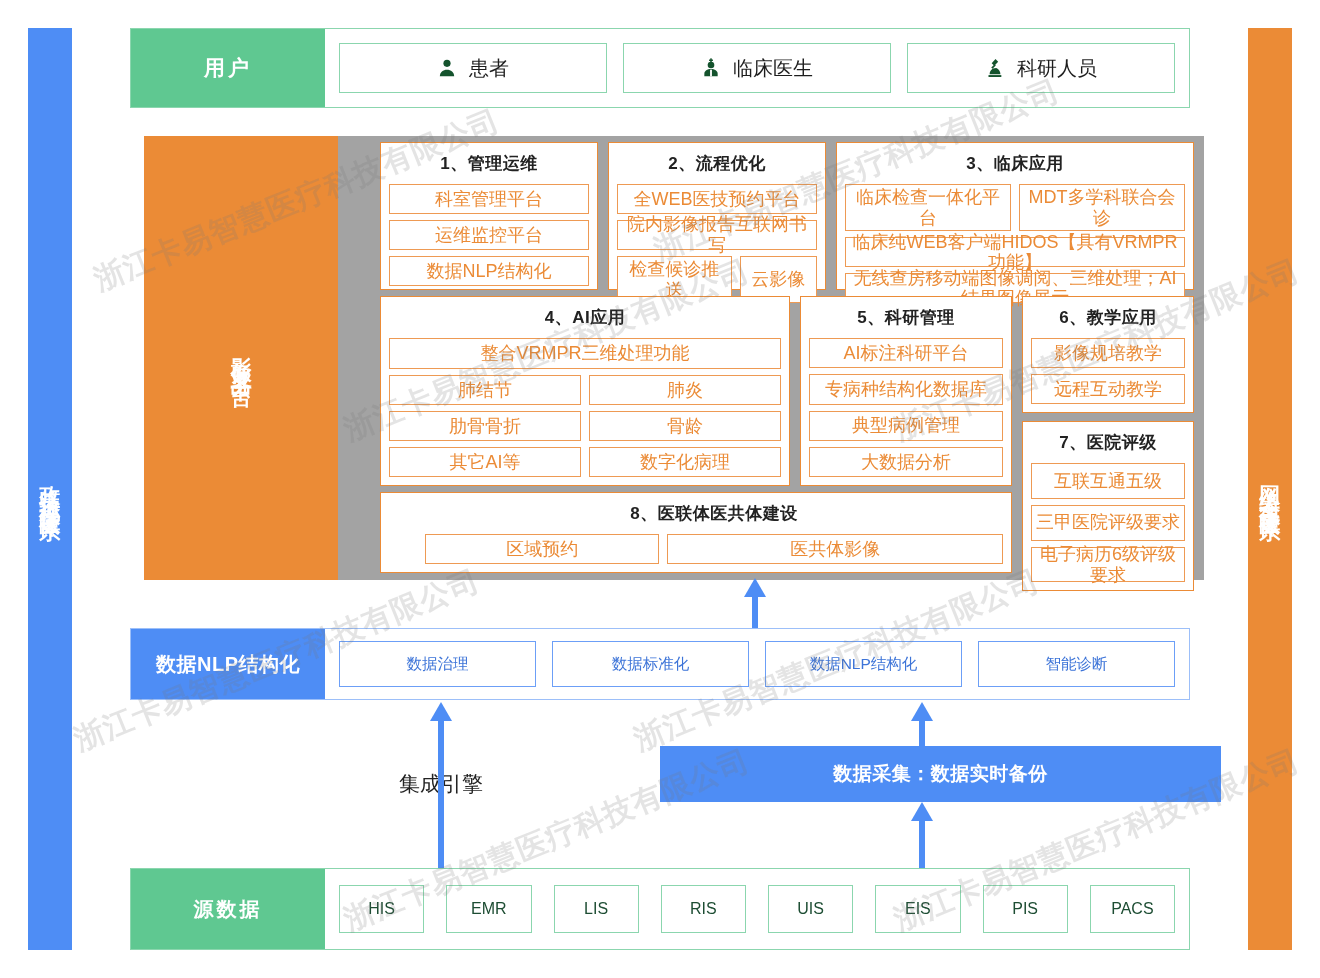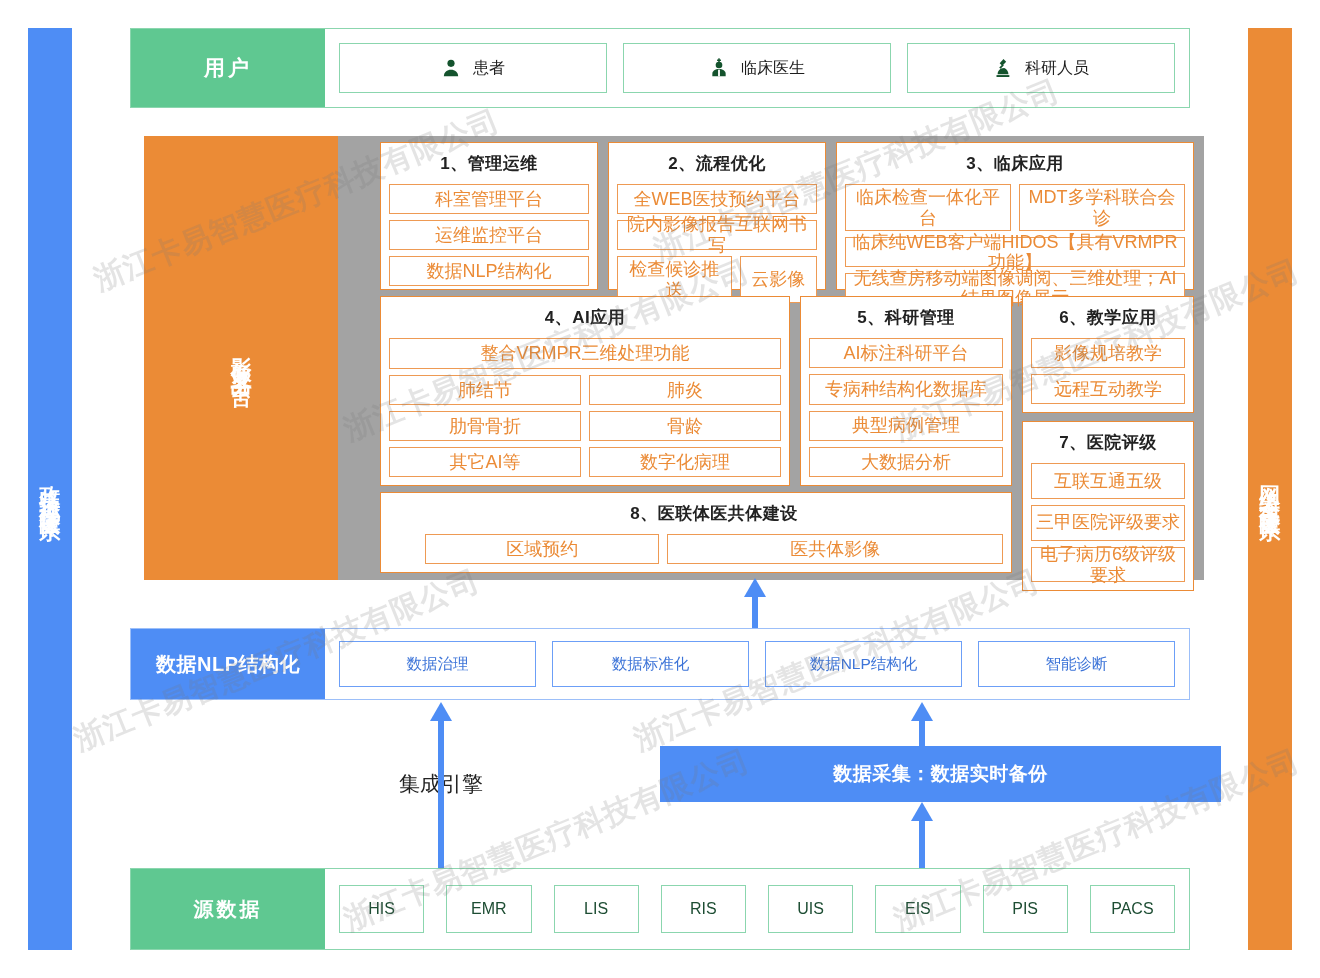--- a/index.html
+++ b/index.html
@@ -45,21 +45,21 @@
   .band-body{flex:1;display:flex;align-items:center;}
 
   
   #users-band{left:130px;top:28px;width:1060px;height:80px;
     background:#ffffff;border:1px solid #8BD6AE;box-sizing:border-box;}
   #users-band .band-label{width:194px;background:#5FC891;height:100%;font-size:21px;letter-spacing:3px;}
   #users-band .band-body{padding:0 14px;gap:16px;}
   .user-chip{
     flex:1;height:50px;border:1px solid #8BD6AE;background:#fff;
     display:flex;align-items:center;justify-content:center;gap:12px;
-    color:#1d1d1d;font-size:16px;box-sizing:border-box;
+    color:#1d1d1d;font-size:20px;box-sizing:border-box;
   }
   .user-chip .ico{width:20px;height:22px;flex:0 0 auto;display:block;}
 
   
   #mid-band{left:144px;top:136px;width:1060px;height:444px;
     background:#a3a3a3;box-sizing:border-box;gap:32px;}
   #mid-band .band-label{width:194px;background:#EB8B36;height:100%;
     writing-mode:vertical-rl;text-orientation:upright;letter-spacing:6px;font-size:21px;line-height:1.25;}
   #mid-band .band-body{align-items:flex-start;padding:6px 10px 8px 10px;}
   .mid-grid{width:100%;height:100%;display:flex;flex-direction:column;gap:6px;}

